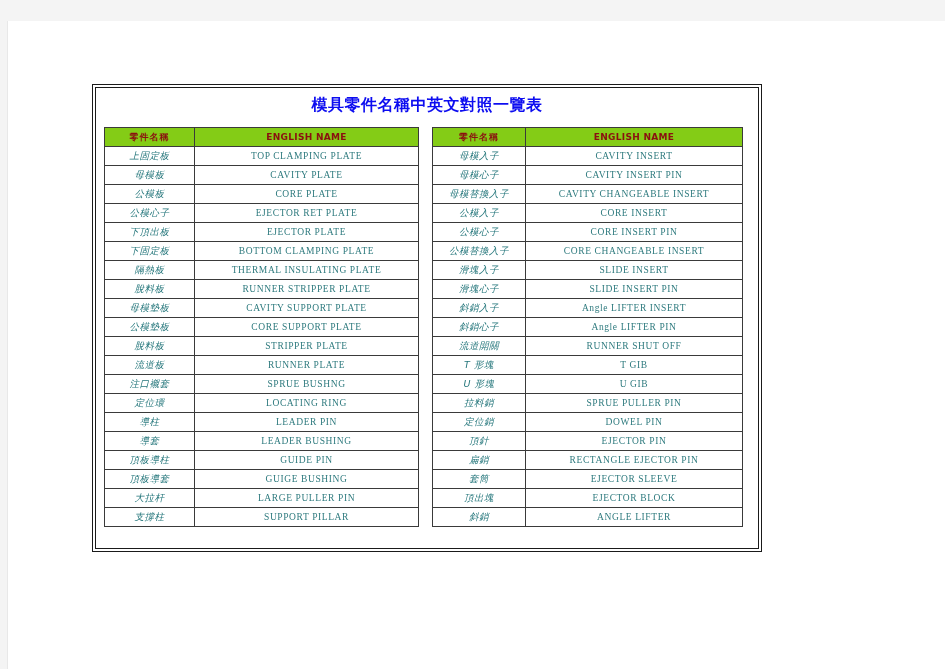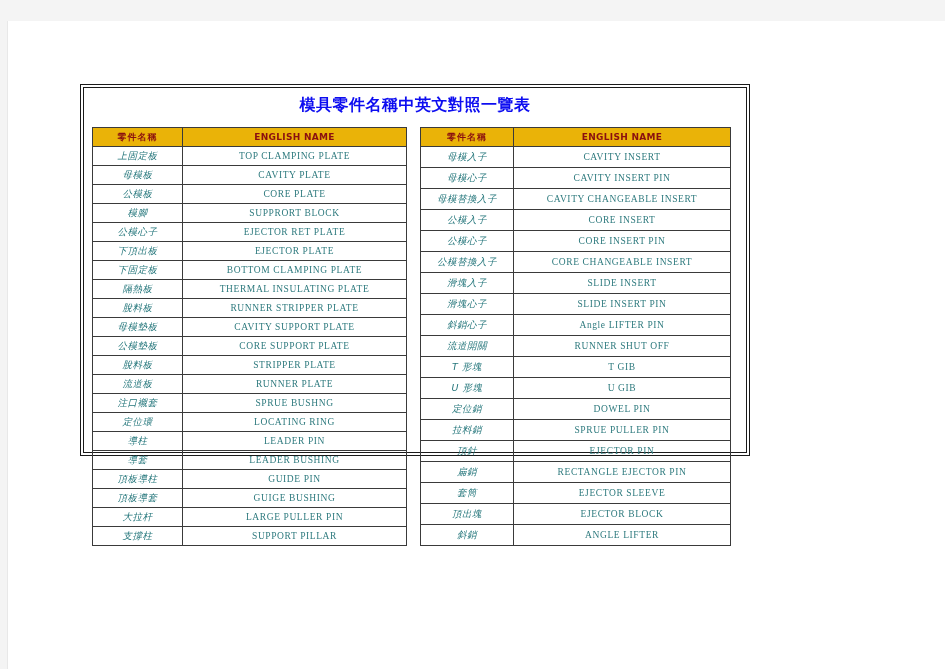--- a/index.html
+++ b/index.html
@@ -16,22 +16,22 @@
   }
   #left-strip{
     position:absolute;left:0;top:0;width:7px;height:669px;
     background:#f4f4f4;
   }
   #left-rule{
     position:absolute;left:7px;top:21px;width:1px;height:648px;
     background:#e8e8e8;
   }
   #doc-frame{
-    position:absolute;left:80px;top:84px;
-    width:670px;height:372px;
+    position:absolute;left:92px;top:84px;
+    width:670px;height:468px;
     border:1px solid #1a1a1a;
     background:#ffffff;
     box-sizing:border-box;
   }
   #doc-frame-inner{
     position:absolute;left:2px;top:2px;right:2px;bottom:2px;
     border:1px solid #1a1a1a;
     box-sizing:border-box;
     pointer-events:none;
   }
@@ -59,21 +59,21 @@
     padding:0 2px;
     text-align:center;
     vertical-align:middle;
     font-size:9.5px;
     line-height:18px;
     white-space:nowrap;
     overflow:hidden;
     box-sizing:border-box;
   }
   table.part-table th{
-    background:#eab308;
+    background:#84cc16;
     color:#8a1010;
     font-weight:bold;
     font-size:9px;
     font-family:"DejaVu Sans", sans-serif;
     letter-spacing:0.3px;
   }
   table.part-table th.cn-head{
     font-family:"DejaVu Sans", sans-serif;
     letter-spacing:1px;
   }
@@ -124,24 +124,20 @@
           </tr>
           <tr>
             <td class="cn">母模板</td>
             <td class="en">CAVITY PLATE</td>
           </tr>
           <tr>
             <td class="cn">公模板</td>
             <td class="en">CORE PLATE</td>
           </tr>
           <tr>
-            <td class="cn">模腳</td>
-            <td class="en">SUPPRORT BLOCK</td>
-          </tr>
-          <tr>
             <td class="cn">公模心子</td>
             <td class="en">EJECTOR RET PLATE</td>
           </tr>
           <tr>
             <td class="cn">下頂出板</td>
             <td class="en">EJECTOR PLATE</td>
           </tr>
           <tr>
             <td class="cn">下固定板</td>
             <td class="en">BOTTOM CLAMPING PLATE</td>
@@ -242,42 +238,46 @@
           </tr>
           <tr>
             <td class="cn">滑塊入子</td>
             <td class="en">SLIDE INSERT</td>
           </tr>
           <tr>
             <td class="cn">滑塊心子</td>
             <td class="en">SLIDE INSERT PIN</td>
           </tr>
           <tr>
+            <td class="cn">斜銷入子</td>
+            <td class="en">Angle LIFTER INSERT</td>
+          </tr>
+          <tr>
             <td class="cn">斜銷心子</td>
             <td class="en">Angle LIFTER PIN</td>
           </tr>
           <tr>
             <td class="cn">流道開關</td>
             <td class="en">RUNNER SHUT OFF</td>
           </tr>
           <tr>
             <td class="cn">T 形塊</td>
             <td class="en">T GIB</td>
           </tr>
           <tr>
             <td class="cn">U 形塊</td>
             <td class="en">U GIB</td>
           </tr>
           <tr>
+            <td class="cn">拉料銷</td>
+            <td class="en">SPRUE PULLER PIN</td>
+          </tr>
+          <tr>
             <td class="cn">定位銷</td>
             <td class="en">DOWEL PIN</td>
-          </tr>
-          <tr>
-            <td class="cn">拉料銷</td>
-            <td class="en">SPRUE PULLER PIN</td>
           </tr>
           <tr>
             <td class="cn">頂針</td>
             <td class="en">EJECTOR PIN</td>
           </tr>
           <tr>
             <td class="cn">扁銷</td>
             <td class="en">RECTANGLE EJECTOR PIN</td>
           </tr>
           <tr>

